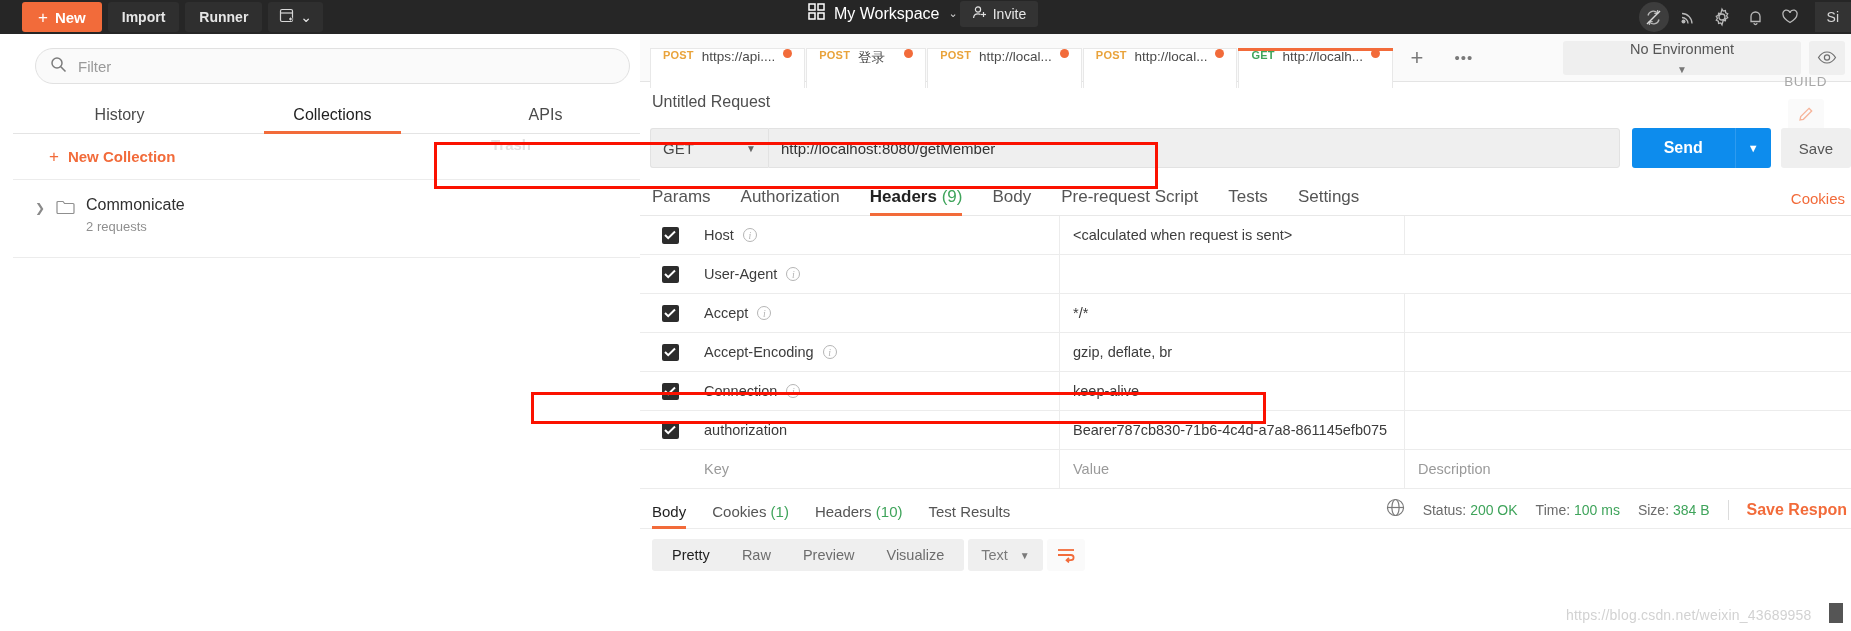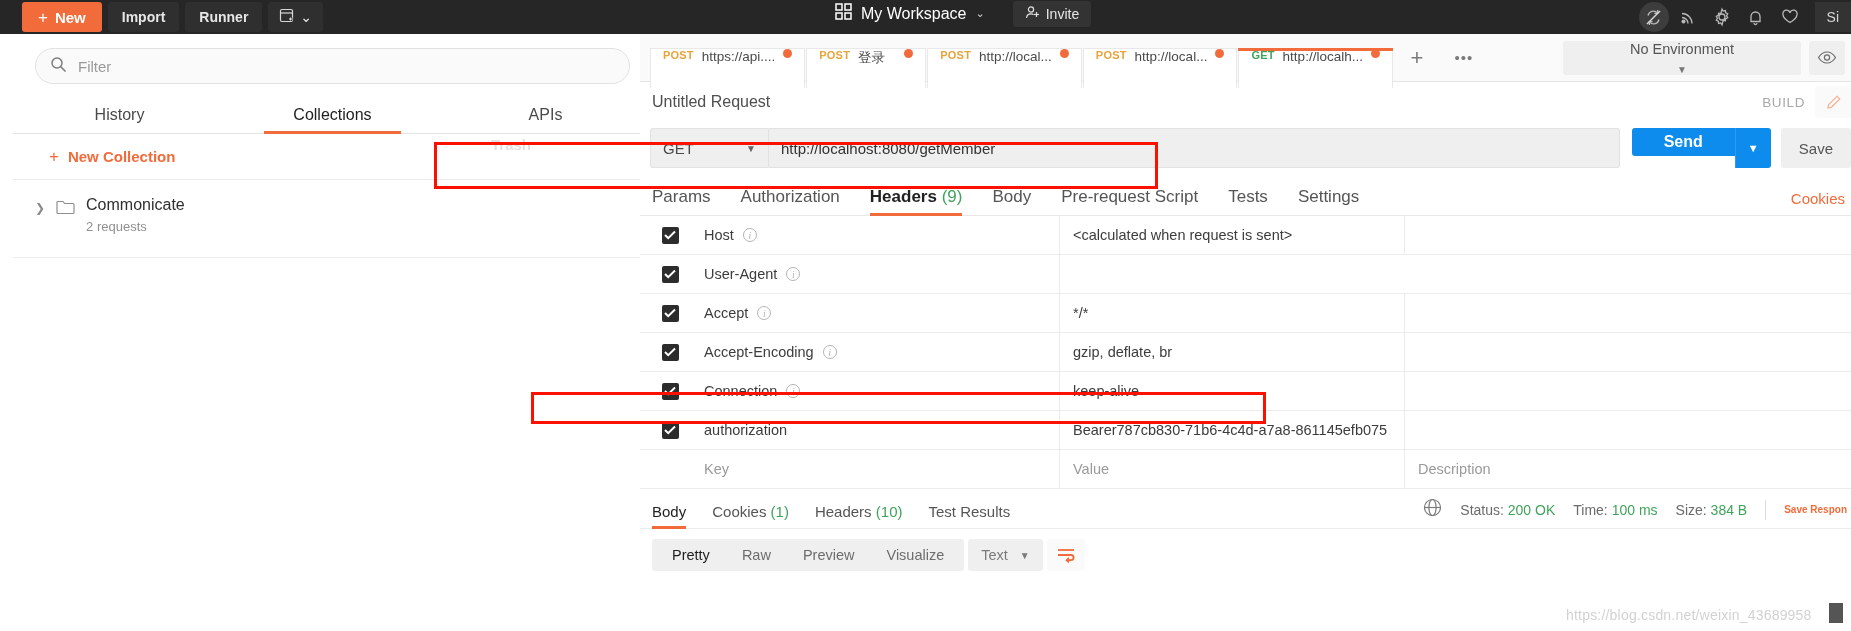--- a/index.html
+++ b/index.html
@@ -23,22 +23,22 @@
     display: flex; align-items: center; gap: 7px; cursor: pointer;
   }
   .btn-new .plus { font-size: 17px; font-weight: normal; line-height: 1; }
   .tb-btn {
     background: #2f2f2f; color: #e6e6e6; font-size: 14px; font-weight: bold;
     height: 30px; padding: 0 14px; border-radius: 3px;
     display: flex; align-items: center; cursor: pointer;
   }
   .tb-btn.iconbtn { padding: 0 11px; gap: 5px; font-weight: normal; }
   .tb-center {
-    position: absolute; left: 835px; top: 0; height: 27px;
-    display: flex; align-items: center; gap: 28px;
+    position: absolute; left: 808px; top: 0; height: 27px;
+    display: flex; align-items: center; gap: 2px;
   }
   .ws-item { display: flex; align-items: center; gap: 9px; color: #fff; font-size: 16px; cursor: pointer; }
   .ws-item .caret { font-size: 11px; color: #cfcfcf; }
   .invite-btn {
     background: #333; color: #e6e6e6; font-size: 14px; height: 26px;
     padding: 0 12px; border-radius: 3px; display: flex; align-items: center; gap: 6px; cursor: pointer;
   }
   .tb-right {
     position: absolute; right: 0; top: 0; height: 34px;
     display: flex; align-items: center; gap: 4px; padding-right: 0px;
@@ -136,21 +136,21 @@
   }
   .env-eye {
     width: 36px; height: 34px; background: #efefef; border-radius: 3px;
     display: flex; align-items: center; justify-content: center; cursor: pointer;
   }
 
   .req-title-bar {
     height: 40px; display: flex; align-items: center; padding: 0 0 0 12px;
   }
   .req-title { font-size: 16px; color: #4f4f4f; }
-  .build-wrap { margin-left: auto; display: flex; align-items: center; gap: 10px; padding-right: 0; }
+  .build-wrap { margin-left: auto; display: flex; align-items: center; gap: 10px; padding-right: 24px; flex-direction: column; }
   .build-txt { font-size: 13.5px; color: #a8a8a8; letter-spacing: .6px; }
   .pencil-btn {
     width: 36px; height: 32px; background: #fafafa; border-radius: 3px;
     display: flex; align-items: center; justify-content: center; cursor: pointer;
   }
 
   .url-row { display: flex; align-items: center; padding: 6px 0 10px 10px; gap: 0; }
   .method-select {
     width: 118px; height: 40px; background: #efefef;
     border: 1px solid #e2e2e2; border-right: none; border-radius: 3px 0 0 3px;
@@ -158,21 +158,21 @@
     padding: 0 12px; font-size: 15px; color: #4a4a4a; cursor: pointer;
   }
   .url-input {
     flex: 1; height: 40px; background: #efefef; border: 1px solid #e2e2e2;
     border-radius: 0 3px 3px 0; display: flex; align-items: center;
     padding: 0 12px; font-size: 15px; color: #333;
   }
   .send-grp { display: flex; margin-left: 12px; }
   .send-btn {
     background: #0d8ced; color: #fff; font-size: 16px; font-weight: bold;
-    height: 28px; padding: 12px 32px; border-radius: 3px 0 0 3px;
+    height: 40px; padding: 12px 32px; border-radius: 3px 0 0 3px;
     display: flex; align-items: center; cursor: pointer;
   }
   .send-caret {
     background: #0d8ced; color: #fff; width: 36px; height: 40px;
     border-left: 1px solid #2e9bf0; border-radius: 0 3px 3px 0;
     display: flex; align-items: center; justify-content: center; cursor: pointer; font-size: 11px;
   }
   .save-btn {
     background: #efefef; color: #555; font-size: 15px; height: 40px;
     padding: 0 18px; margin-left: 10px; border-radius: 3px;
@@ -227,21 +227,21 @@
   .rs-tab { font-size: 15px; color: #555; padding-bottom: 8px; cursor: pointer; position: relative; }
   .rs-tab.sel { color: #1f1f1f; }
   .rs-tab.sel::after {
     content: ""; position: absolute; left: 0; right: 0; bottom: -1px; height: 3px; background: #f26b3a;
   }
   .rs-count { color: #3fa45b; }
   .resp-meta { margin-left: auto; display: flex; align-items: center; gap: 18px; padding-bottom: 7px; padding-right: 4px; }
   .meta-item { font-size: 14px; color: #6b6b6b; white-space: nowrap; }
   .meta-item b { color: #3fa45b; font-weight: normal; }
   .meta-sep { width: 1px; height: 20px; background: #dcdcdc; }
-  .save-resp { color: #f26b3a; font-size: 10px; font-weight: bold; white-space: nowrap; cursor: pointer; }
+  .save-resp { color: #f26b3a; font-size: 16px; font-weight: bold; white-space: nowrap; cursor: pointer; }
 
   .fmt-bar { display: flex; align-items: center; padding: 10px 0 0 12px; gap: 4px; }
   .fmt-seg {
     background: #efefef; border-radius: 3px; height: 32px;
     display: flex; align-items: center; padding: 0 4px;
   }
   .fmt-seg .it { font-size: 14.5px; color: #6d6d6d; padding: 0 16px; line-height: 32px; cursor: pointer; }
   .fmt-seg .it.sel { color: #1f1f1f; }
   .fmt-type {
     background: #efefef; border-radius: 3px; height: 32px;

